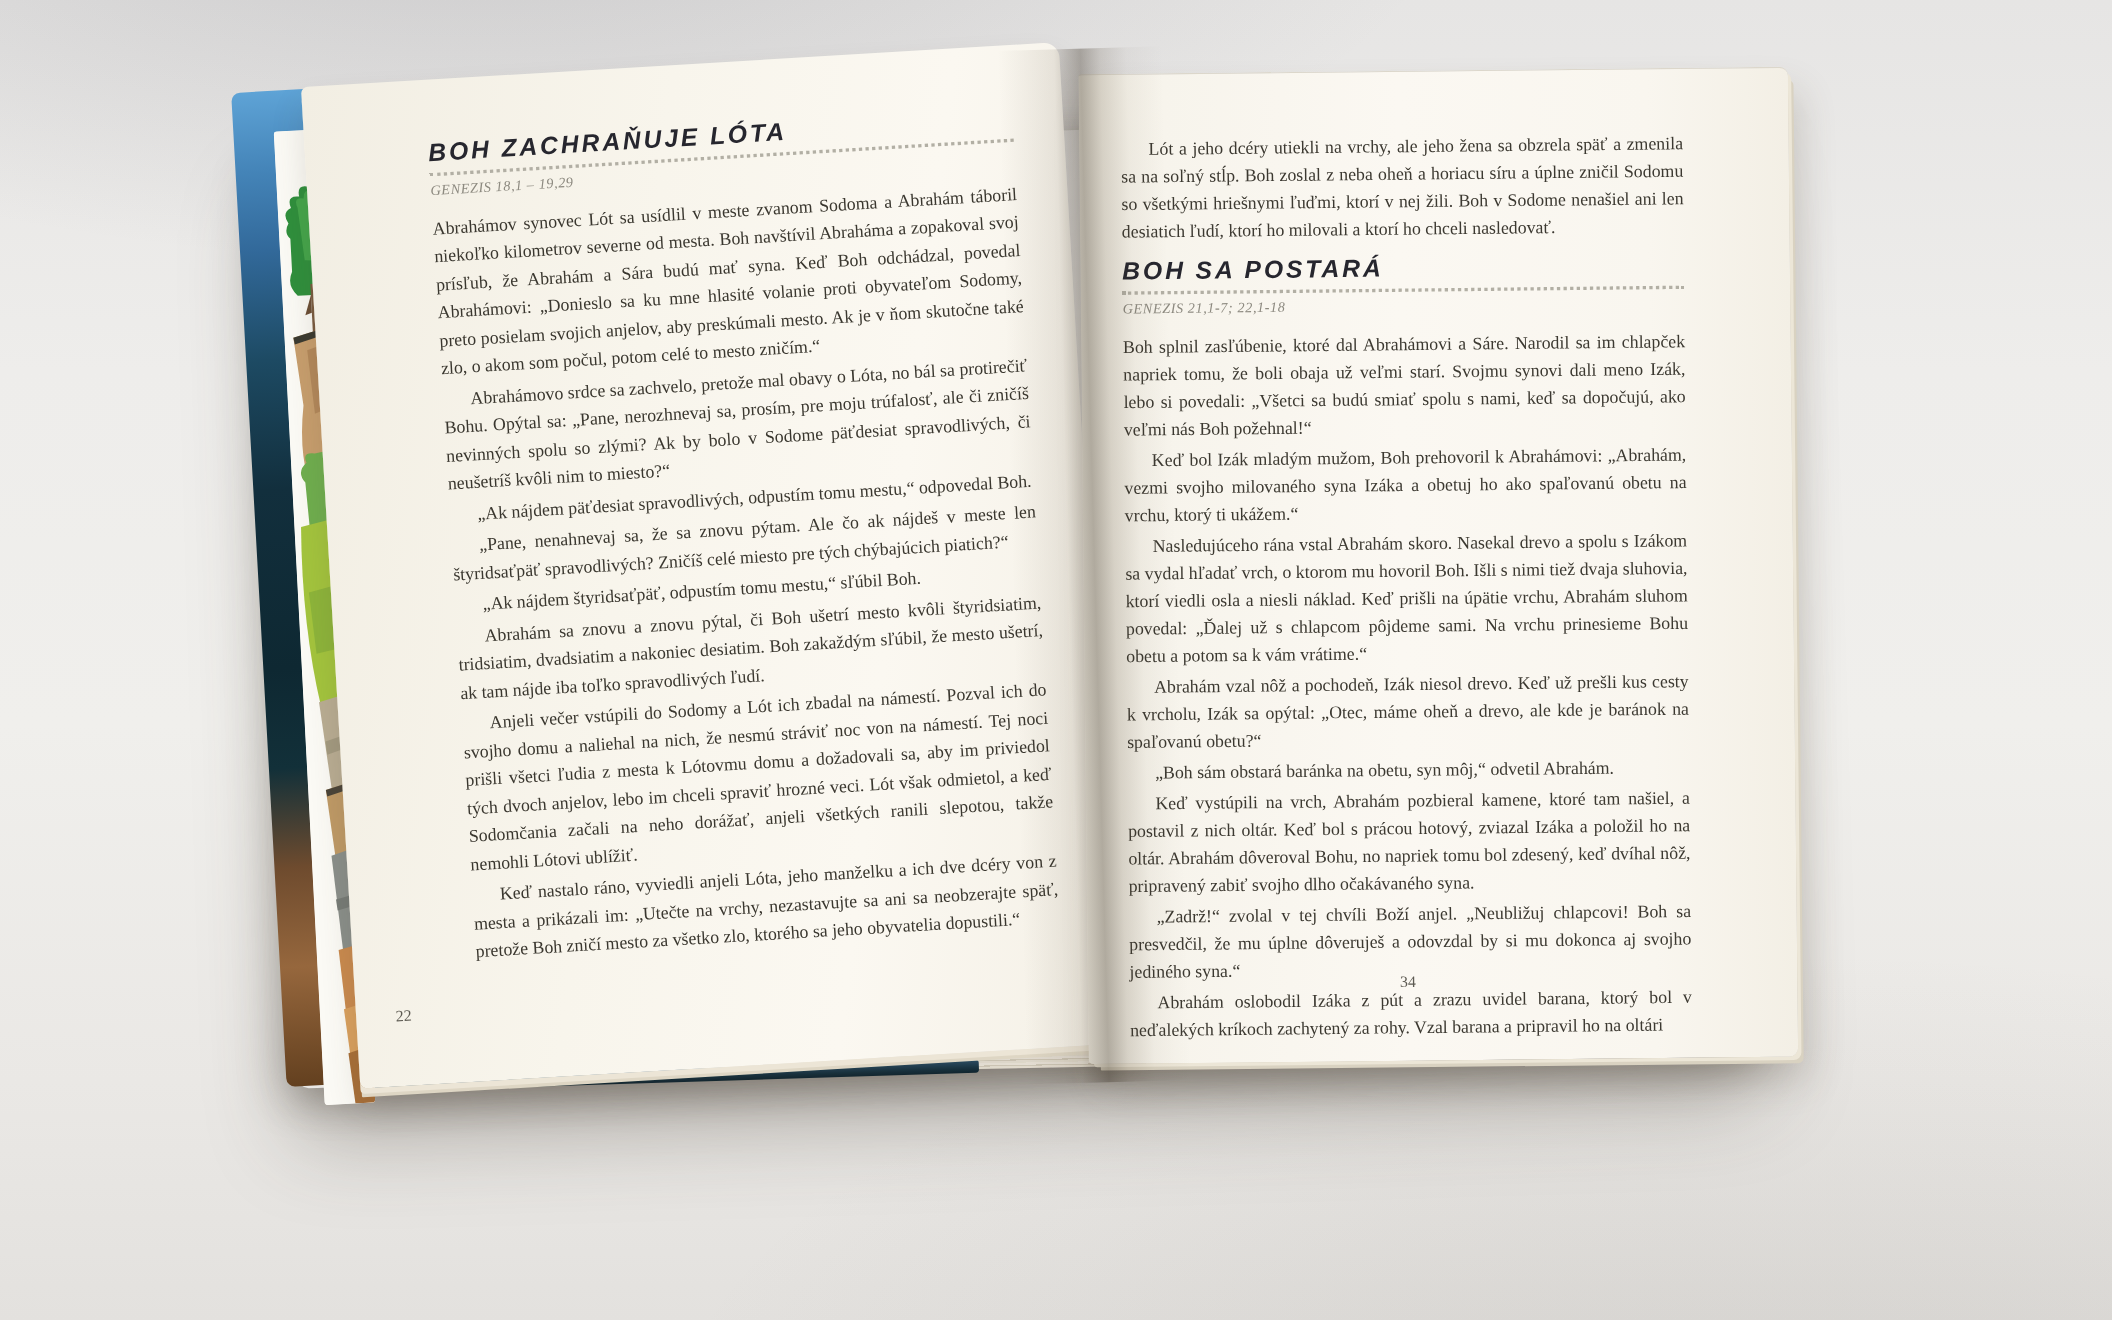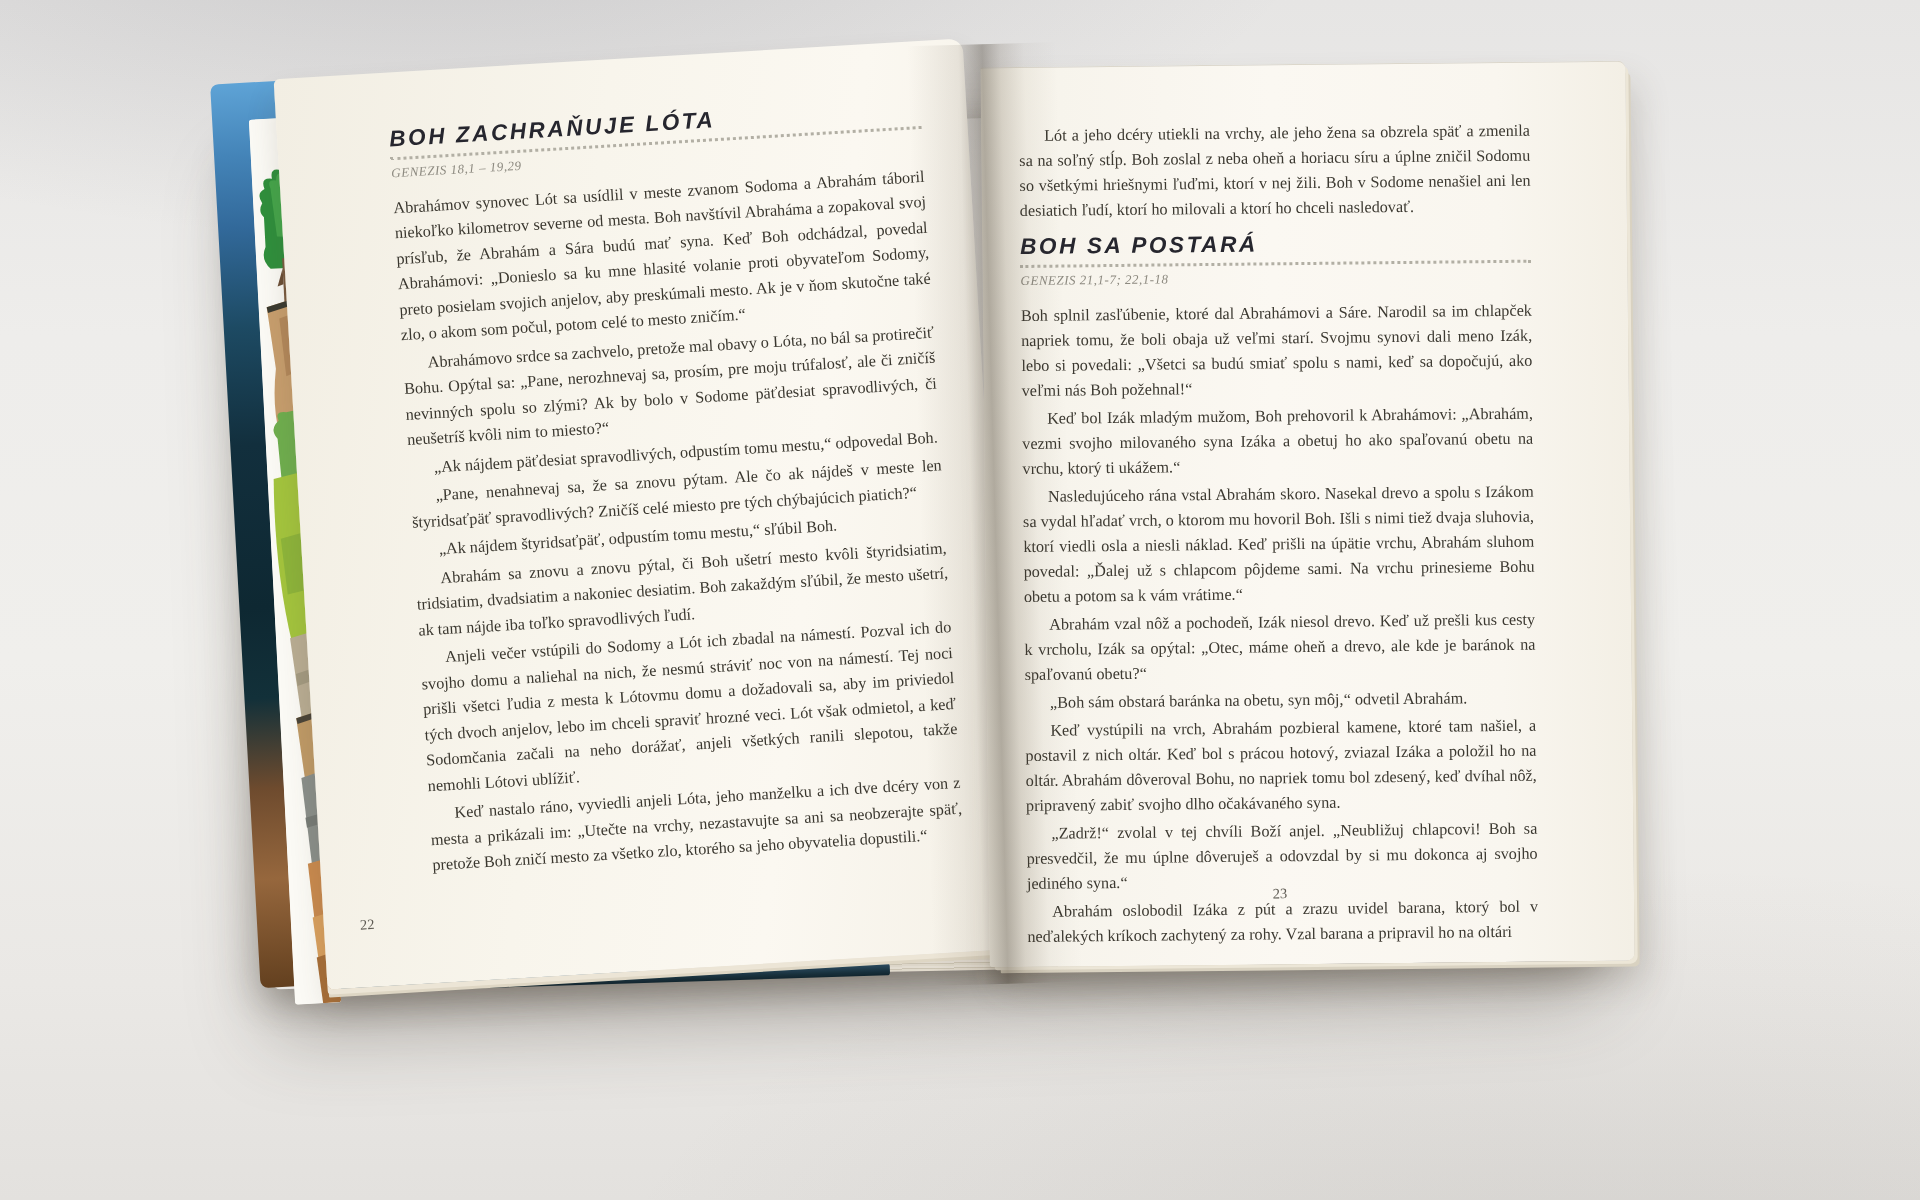--- a/index.html
+++ b/index.html
@@ -131,18 +131,18 @@
     </div>
     <div class="ref">GENEZIS 21,1-7; 22,1-18</div>
     <p class="body">Boh splnil zasľúbenie, ktoré dal Abrahámovi a Sáre. Narodil sa im chlapček napriek tomu, že boli obaja už veľmi starí. Svojmu synovi dali meno Izák, lebo si povedali: „Všetci sa budú smiať spolu s nami, keď sa dopočujú, ako veľmi nás Boh požehnal!“</p>
     <p class="body indent">Keď bol Izák mladým mužom, Boh prehovoril k Abrahámovi: „Abrahám, vezmi svojho milovaného syna Izáka a obetuj ho ako spaľovanú obetu na vrchu, ktorý ti ukážem.“</p>
     <p class="body indent">Nasledujúceho rána vstal Abrahám skoro. Nasekal drevo a spolu s Izákom sa vydal hľadať vrch, o ktorom mu hovoril Boh. Išli s nimi tiež dvaja sluhovia, ktorí viedli osla a niesli náklad. Keď prišli na úpätie vrchu, Abrahám sluhom povedal: „Ďalej už s chlapcom pôjdeme sami. Na vrchu prinesieme Bohu obetu a potom sa k vám vrátime.“</p>
     <p class="body indent">Abrahám vzal nôž a pochodeň, Izák niesol drevo. Keď už prešli kus cesty k vrcholu, Izák sa opýtal: „Otec, máme oheň a drevo, ale kde je baránok na spaľovanú obetu?“</p>
     <p class="body indent">„Boh sám obstará baránka na obetu, syn môj,“ odvetil Abrahám.</p>
     <p class="body indent">Keď vystúpili na vrch, Abrahám pozbieral kamene, ktoré tam našiel, a postavil z nich oltár. Keď bol s prácou hotový, zviazal Izáka a položil ho na oltár. Abrahám dôveroval Bohu, no napriek tomu bol zdesený, keď dvíhal nôž, pripravený zabiť svojho dlho očakávaného syna.</p>
     <p class="body indent">„Zadrž!“ zvolal v tej chvíli Boží anjel. „Neubližuj chlapcovi! Boh sa presvedčil, že mu úplne dôveruješ a odovzdal by si mu dokonca aj svojho jediného syna.“</p>
     <p class="body indent">Abrahám oslobodil Izáka z pút a zrazu uvidel barana, ktorý bol v neďalekých kríkoch zachytený za rohy. Vzal barana a pripravil ho na oltári</p>
-    <div class="page-number pn-right">23</div>
+    <div class="page-number pn-right">34</div>
   </section>
 
   <div class="gutter"></div>
 
 </div>
 
 </body></html>

